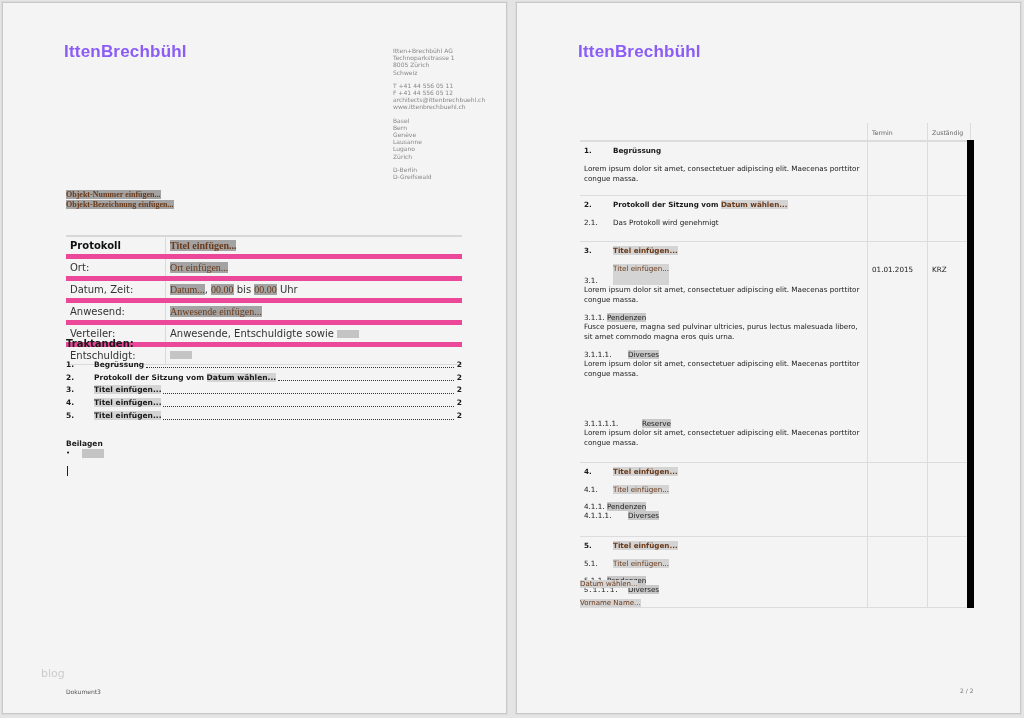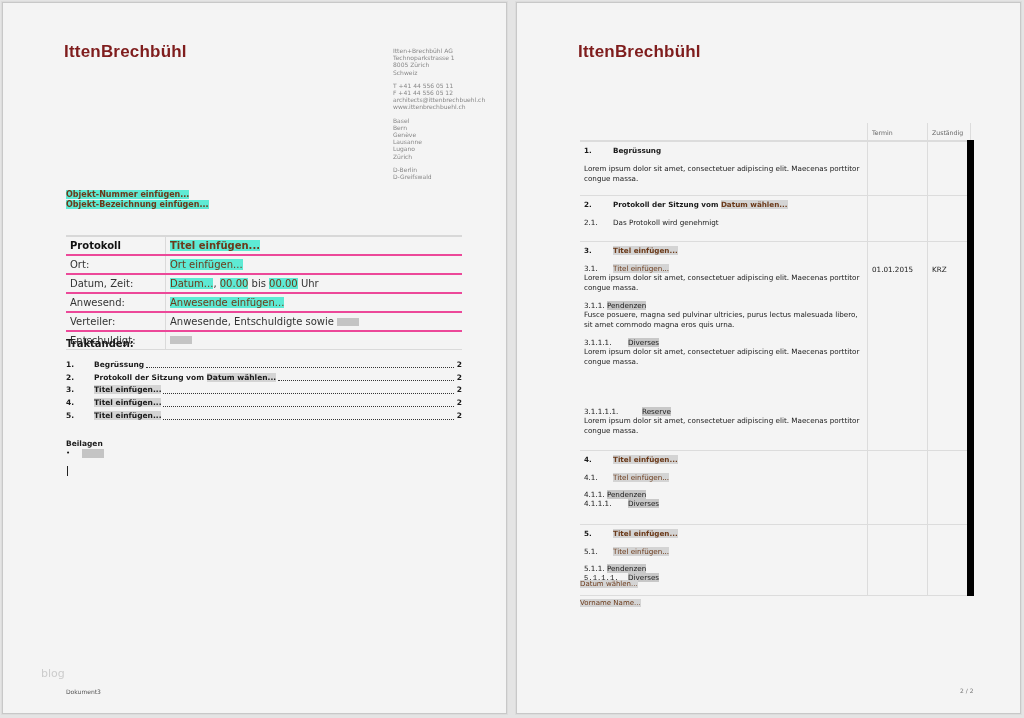--- a/index.html
+++ b/index.html
@@ -15,47 +15,48 @@
       background: #f4f4f4;
       border: 1px solid #c8c8c8;
       box-shadow: 0 0 0 1px #dcdcdc;
     }
     #page1 { left: 2px; width: 503px; height: 710px; }
     #page2 { left: 516px; width: 503px; height: 710px; }
 
     .logo {
       position: absolute;
       font-family: "Liberation Sans", sans-serif;
-      font-weight: bold; font-size: 17px; color: #7f1d1d;
+      font-weight: bold; font-size: 17px; color: #8b5cf6;
       letter-spacing: 0.2px;
     }
     .ph {
-      background: #5eead4;
+      background: #a3a3a3;
       color: #6b3a1a;
+      font-family: Liberation Serif, serif;
     }
     .ph-grey { background: #c4c4c4; display: inline-block; }
 
     
     .addr {
       position: absolute; left: 390px; top: 44px;
       font-size: 6px; line-height: 7.2px; color: #888;
     }
     .addr .grp { margin-bottom: 6px; }
 
     .obj {
       position: absolute; left: 63px; top: 187px;
       font-size: 8px; font-weight: bold; line-height: 10px;
     }
 
     table.info {
       position: absolute; left: 63px; top: 232px; width: 396px;
       border-collapse: collapse; font-size: 10px;
     }
     table.info td {
-      border-top: 2px solid #ec4899; border-bottom: 1px solid #dadada;
+      border-top: 5px solid #ec4899; border-bottom: 1px solid #dadada;
       padding: 3px 4px; height: 11px; color: #333;
     }
     table.info td.k { width: 91px; border-right: 1px solid #dadada; }
     table.info tr:first-child td { border-top: 2px solid #d8d8d8; }
 
     .h-trakt {
       position: absolute; left: 63px; top: 335px;
       font-size: 10px; font-weight: bold;
     }
     .toc { position: absolute; left: 63px; top: 355px; width: 396px; font-size: 7.5px; font-weight: bold; }
@@ -252,21 +253,21 @@
       <td class="c3"></td>
     </tr>
 
     <tr>
       <td class="c1">
         <div class="sec-h">
               <span class="n">3.</span>
               <span class="c-ph">Titel einfügen...</span>
             </div>
         <div style="display:flex;">
-              <span style="width:29px;">3.1.</span>
+              <span style="width:29px;margin-top:12px;">3.1.</span>
               <span class="c-ph">Titel einfügen...</span>
             </div>
         <div class="para">Lorem ipsum dolor sit amet, consectetuer adipiscing elit. Maecenas porttitor congue massa.</div>
         <div><span>3.1.1.</span> <span class="g-ph">Pendenzen</span></div>
         <div class="para">Fusce posuere, magna sed pulvinar ultricies, purus lectus malesuada libero, sit amet commodo magna eros quis urna.</div>
         <div><span style="display:inline-block;width:44px;">3.1.1.1.</span><span class="g-ph">Diverses</span></div>
         <div class="para">Lorem ipsum dolor sit amet, consectetuer adipiscing elit. Maecenas porttitor congue massa.</div>
         <div><span style="display:inline-block;width:58px;margin-top:32px;">3.1.1.1.1.</span><span class="g-ph">Reserve</span></div>
         <div class="para">Lorem ipsum dolor sit amet, consectetuer adipiscing elit. Maecenas porttitor congue massa.</div>
       </td>

